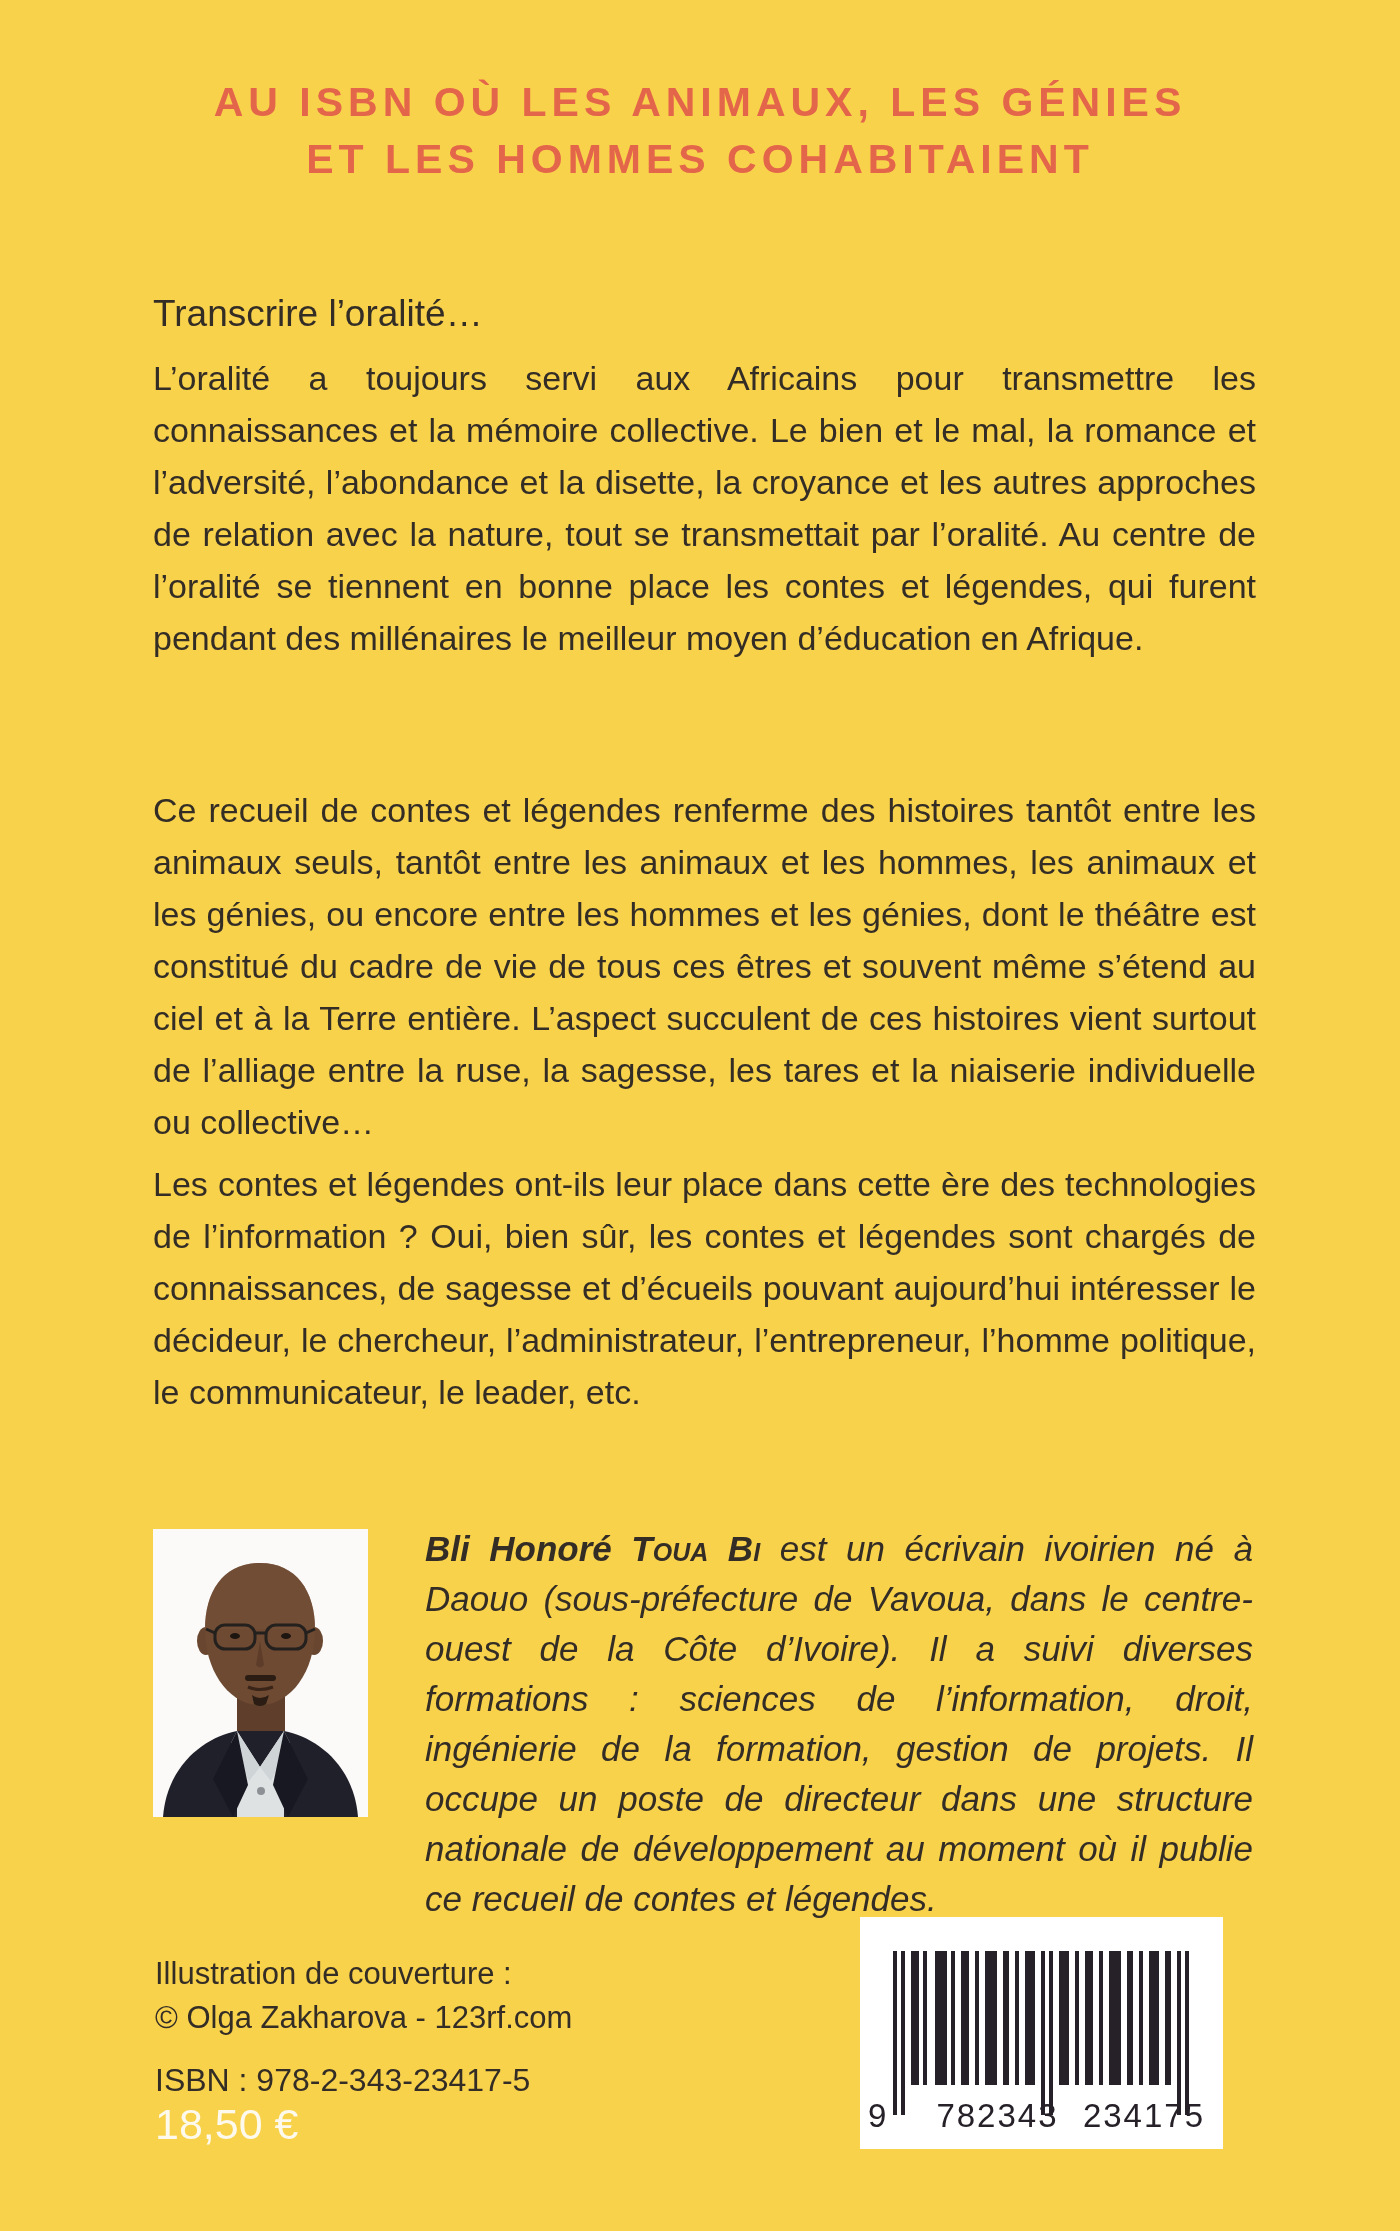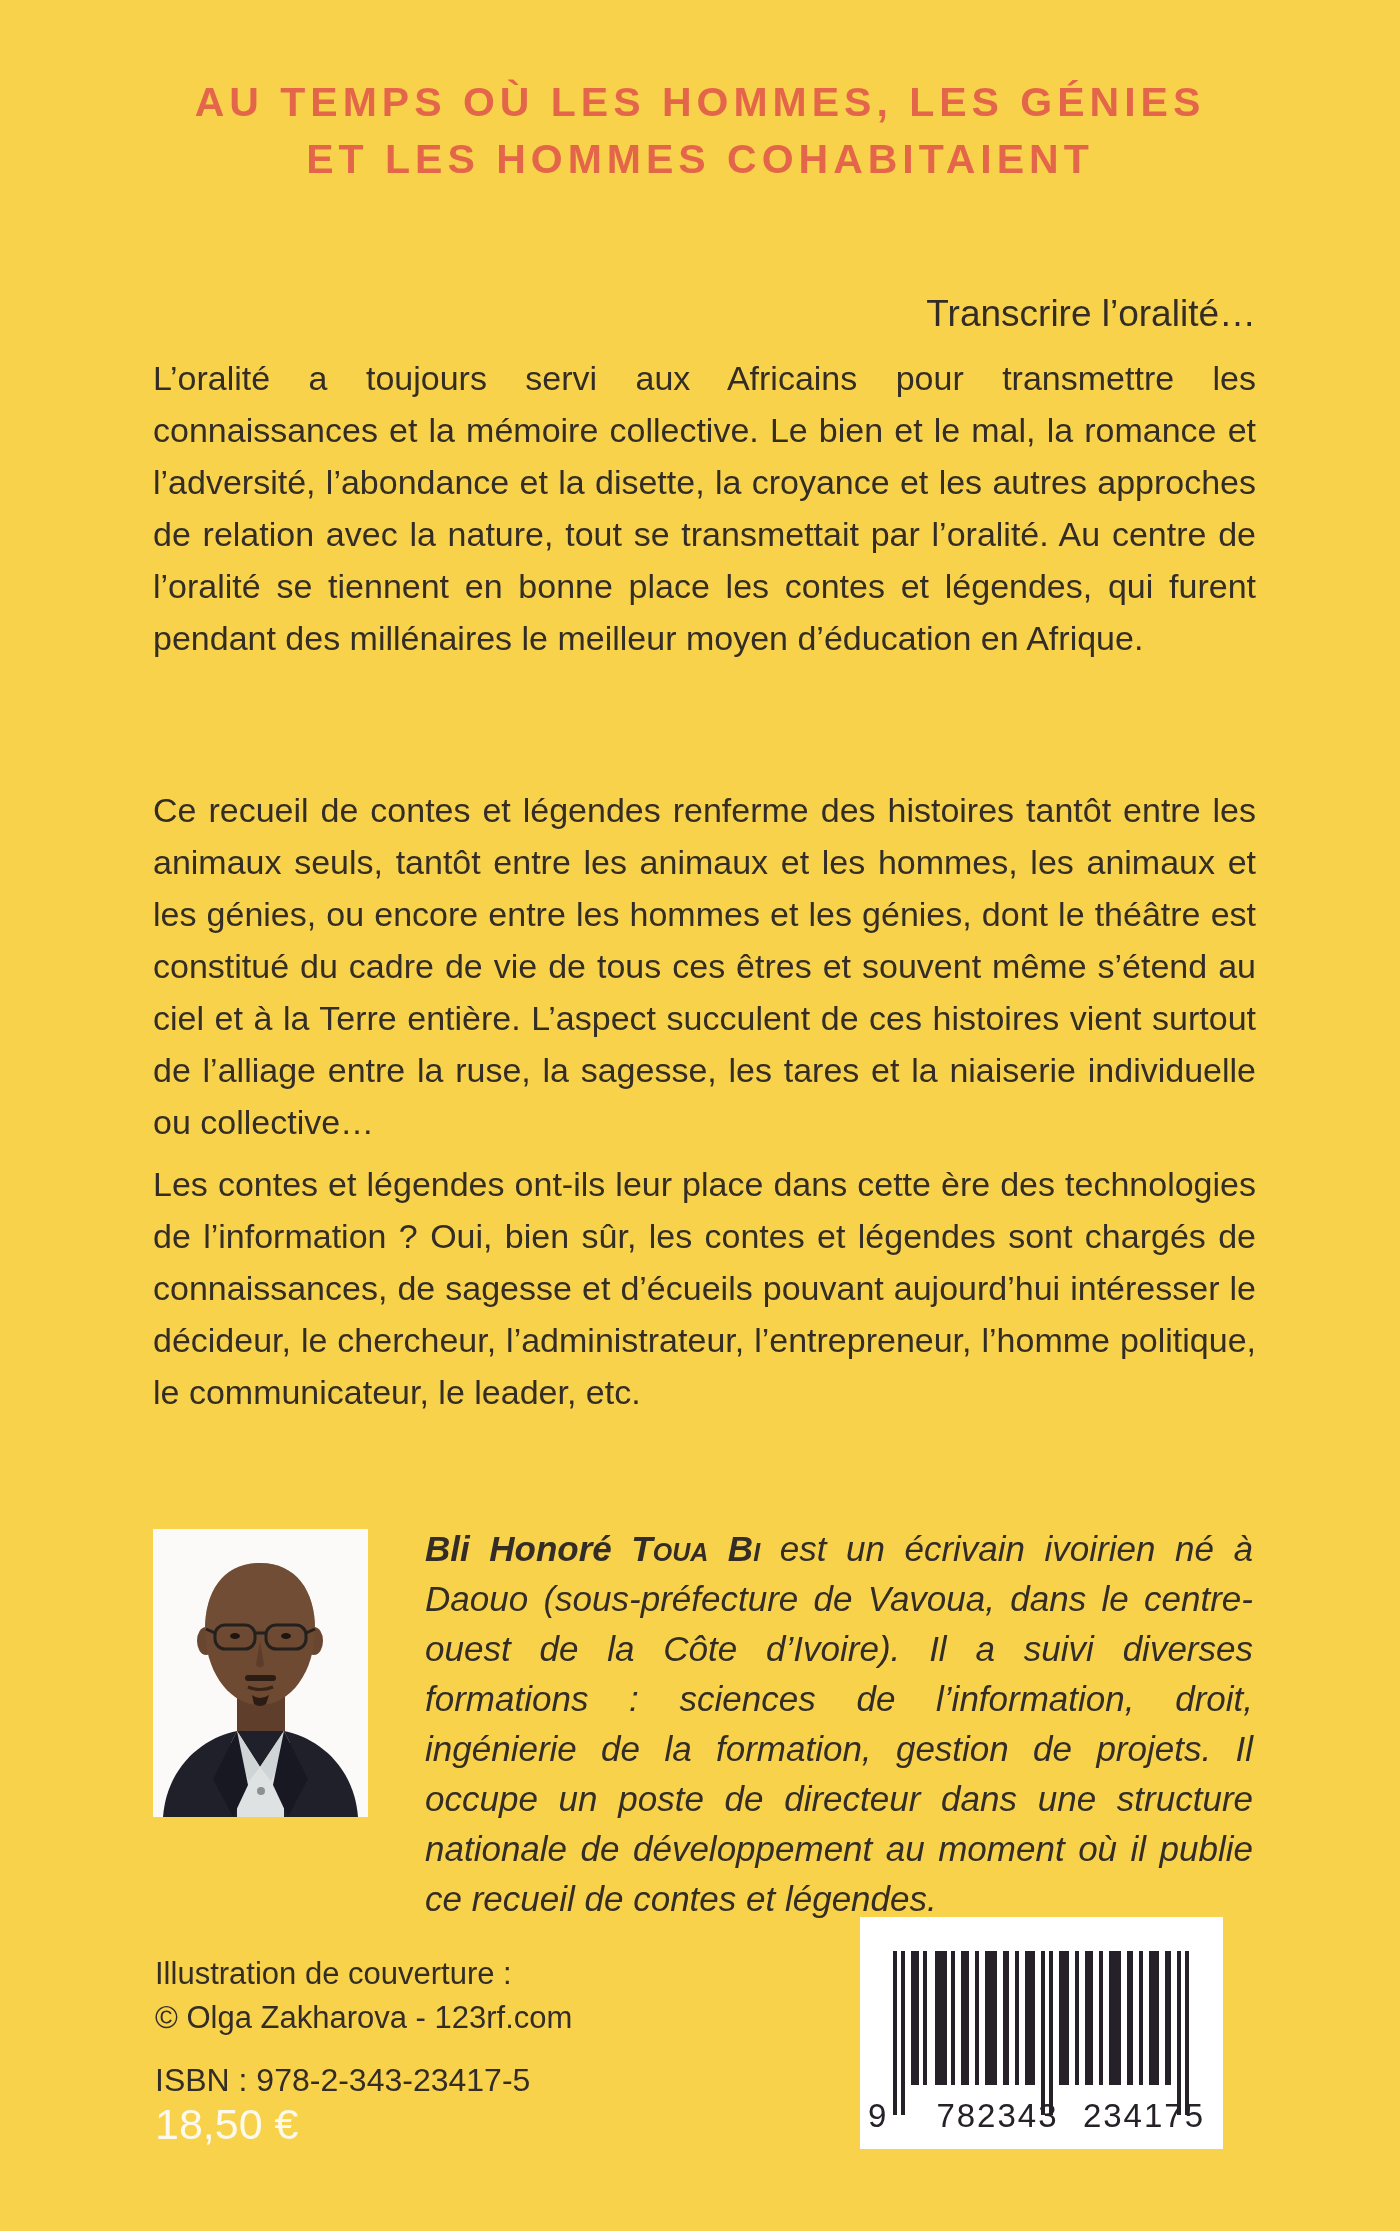--- a/index.html
+++ b/index.html
@@ -22,21 +22,21 @@
   }
   .book-title{
     position:absolute;top:74px;left:0;width:100%;
     text-align:center;
     color:var(--title);
     font-weight:700;
     font-size:41px;
     line-height:57px;
     letter-spacing:5px;
   }
-  .column{position:absolute;left:153px;width:1103px;text-align:right;}
+  .column{position:absolute;left:153px;width:1103px;}
   .intro{
     top:293px;
     font-size:37px;
   }
   .body-par{
     font-size:34px;
     line-height:52px;
     text-align:justify;
     hyphens:none;
   }
@@ -90,21 +90,21 @@
   }
   .barcode-digits .d1{width:44px;}
   .barcode-digits .d2,.barcode-digits .d3{flex:1;text-align:right;}
 </style>
 </head>
 <body>
 
 <div id="cover">
 
   <div class="book-title">
-    <div>AU TEMPS OÙ LES HOMMES, LES GÉNIES</div>
+    <div>AU ISBN OÙ LES ANIMAUX, LES GÉNIES</div>
     <div>ET LES HOMMES COHABITAIENT</div>
   </div>
 
   <div class="column intro">Transcrire l’oralité…</div>
 
   <p class="column body-par par2">L’oralité a toujours servi aux Africains pour transmettre les connaissances et la mémoire collective. Le bien et le mal, la romance et l’adversité, l’abondance et la disette, la croyance et les autres approches de relation avec la nature, tout se transmettait par l’oralité. Au centre de l’oralité se tiennent en bonne place les contes et légendes, qui furent pendant des millénaires le meilleur moyen d’éducation en Afrique.</p>
   <p class="column body-par par3">Ce recueil de contes et légendes renferme des histoires tantôt entre les animaux seuls, tantôt entre les animaux et les hommes, les animaux et les génies, ou encore entre les hommes et les génies, dont le théâtre est constitué du cadre de vie de tous ces êtres et souvent même s’étend au ciel et à la Terre entière. L’aspect succulent de ces histoires vient surtout de l’alliage entre la ruse, la sagesse, les tares et la niaiserie individuelle ou collective…</p>
   <p class="column body-par par4">Les contes et légendes ont-ils leur place dans cette ère des technologies de l’information ? Oui, bien sûr, les contes et légendes sont chargés de connaissances, de sagesse et d’écueils pouvant aujourd’hui intéresser le décideur, le chercheur, l’administrateur, l’entrepreneur, l’homme politique, le communicateur, le leader, etc.</p>
 
   <svg class="author-photo" viewBox="0 0 215 288" xmlns="http://www.w3.org/2000/svg">

